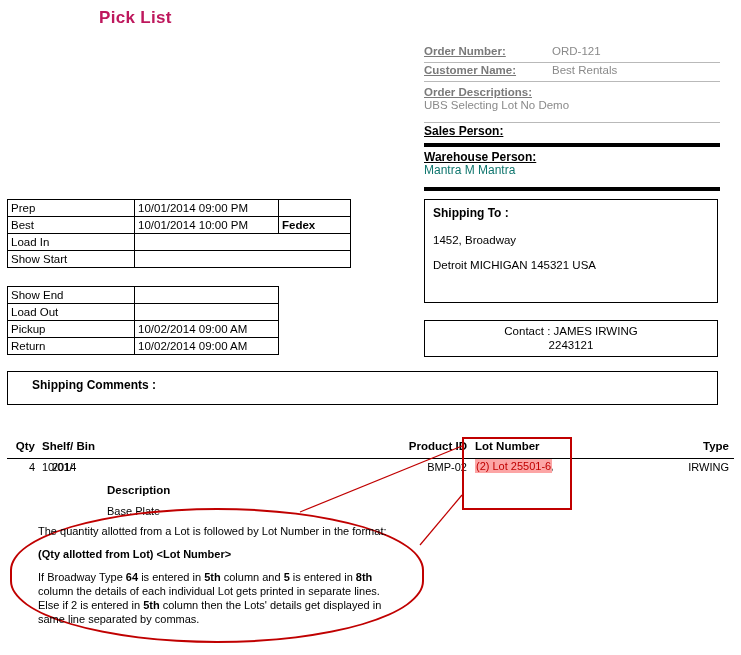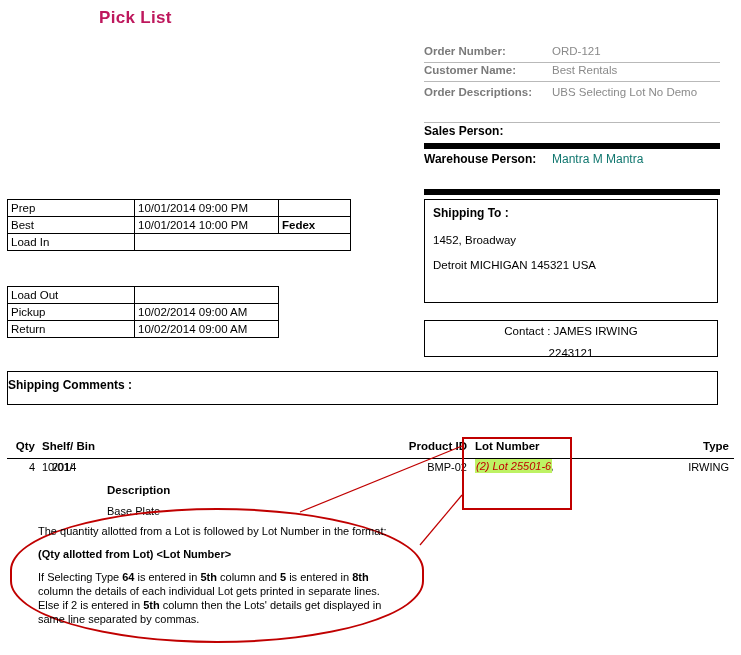--- a/index.html
+++ b/index.html
@@ -44,41 +44,43 @@
     border-bottom: 1px solid #b9b9b9;
     min-height: 17px;
     padding-top: 1px;
   }
   .order-row .lbl {
     width: 128px;
     flex: none;
     font-weight: bold;
     color: #7a7a7a;
     font-size: 11.5px;
+    text-decoration: underline;
   }
   .order-row .val {
     color: #8a8a8a;
     font-size: 11.5px;
     line-height: 13px;
   }
   .order-row.dark {
-    border-bottom: 6px solid #000000;
+    border-bottom: 4px solid #000000;
     min-height: 19px;
   }
   .order-row.dark .lbl {
     color: #000000;
     font-size: 12px;
   }
   .order-row.dark .val {
     color: #0f766e;
     font-size: 12px;
   }
   .order-row.tall {
     min-height: 36px;
     padding-top: 4px;
+    flex-direction: column;
   }
   .order-row.tall .lbl {
     line-height: 13px;
   }
   
   .sched {
     position: absolute;
     border-collapse: collapse;
     table-layout: fixed;
   }
@@ -129,32 +131,32 @@
     box-sizing: border-box;
     padding: 4px 8px;
     text-align: center;
   }
   .contact-line1 {
     font-weight: normal;
     font-size: 11.5px;
   }
   .contact-line2 {
     font-size: 11.5px;
-    margin-top: 10px;
+    margin-top: 2px;
   }
   
   .comments-box {
     position: absolute;
     left: 7px;
     top: 371px;
     width: 711px;
     height: 34px;
     border: 1px solid #000000;
     box-sizing: border-box;
-    padding: 6px 0;
+    padding: 6px 24px;
     font-weight: bold;
     font-size: 12px;
   }
   
   .items {
     position: absolute;
     left: 7px;
     top: 440px;
     width: 727px;
   }
@@ -189,25 +191,24 @@
 
   
   .lot-list {
     position: absolute;
     left: 468px;
     top: 2px;
     width: 110px;
     line-height: 14px;
   }
   .lot-hl {
-    background: #bef264;
+    background: #fca5a5;
     color: #c00000;
     display: inline-block;
     padding: 0 1px;
-    font-style: italic;
   }
   
   .lot-box {
     position: absolute;
     left: 462px;
     top: 437px;
     width: 110px;
     height: 73px;
     border: 2px solid #c00000;
     box-sizing: border-box;
@@ -281,25 +282,33 @@
     </tr>
     <tr>
       <td class="c1">Best</td>
       <td class="c2">10/01/2014 10:00 PM</td>
       <td class="c3 bold">Fedex</td>
     </tr>
     <tr>
       <td class="c1">Load In</td>
       <td class="c2" colspan="2"></td>
     </tr>
+    <tr>
+      <td class="c1">Show Start</td>
+      <td class="c2" colspan="2"></td>
+    </tr>
   </tbody>
     </table>
 
   <table class="sched" id="sched-bottom">
     <tbody>
+        <tr>
+      <td class="c1">Show End</td>
+      <td class="c2"></td>
+    </tr>
     <tr>
       <td class="c1">Load Out</td>
       <td class="c2"></td>
     </tr>
     <tr>
       <td class="c1">Pickup</td>
       <td class="c2">10/02/2014 09:00 AM</td>
     </tr>
     <tr>
       <td class="c1">Return</td>
@@ -353,17 +362,17 @@
   <svg class="leader" width="741" height="655" style="left:0; top:0;">
     <path d="M 462 446 L 300 512" stroke="#c00000" stroke-width="1.2" fill="none"></path>
     <path d="M 462 495 L 420 545" stroke="#c00000" stroke-width="1.2" fill="none"></path>
   </svg>
 
   <div class="callout"></div>
   <div class="callout-text">
     <p>The quantity allotted from a Lot is followed by Lot Number in the format:</p>
     <p><b>(Qty allotted from Lot) &lt;Lot Number&gt;</b></p>
     <p>
-      <span>If Selecting Type </span><b>64</b><span> is entered in </span><b>5th</b><span> column and </span><b>5</b><span> is entered in </span><b>8th</b><span> column the details of each individual Lot gets printed in separate lines. Else if 2 is entered in </span><b>5th</b><span> column then the Lots' details get displayed in same line separated by commas.</span>
+      <span>If Broadway Type </span><b>64</b><span> is entered in </span><b>5th</b><span> column and </span><b>5</b><span> is entered in </span><b>8th</b><span> column the details of each individual Lot gets printed in separate lines. Else if 2 is entered in </span><b>5th</b><span> column then the Lots' details get displayed in same line separated by commas.</span>
     </p>
   </div>
 
 </div>
 
 </body></html>

